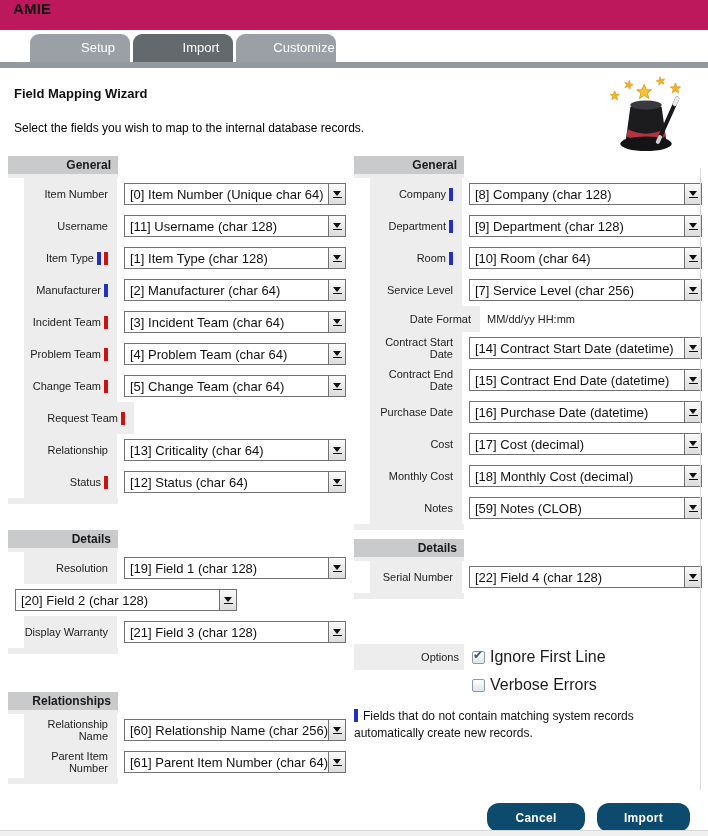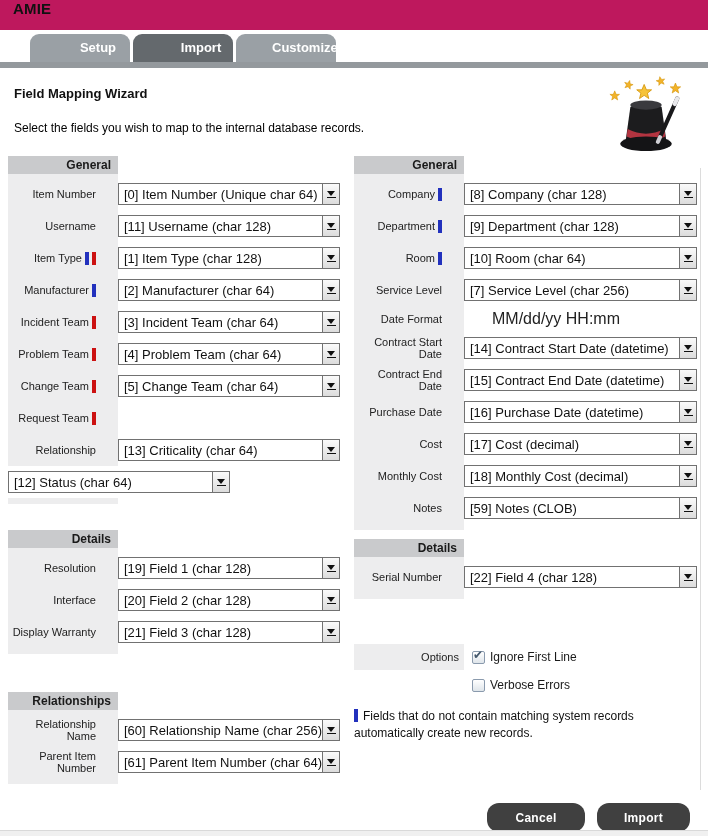--- a/index.html
+++ b/index.html
@@ -9,21 +9,21 @@
     background:#ffffff; color:#1a1a1a; position:relative; overflow:hidden;
   }
   
   .app-header { height:30px; background:#be185d; padding:0 0 0 13px; }
   .app-title { font-size:15px; font-weight:bold; color:#111; letter-spacing:.2px; }
 
   
   .tabbar { height:28px; margin-top:4px; padding-left:30px; display:flex; }
   .tab {
     width:100px; height:28px; line-height:28px; text-align:center;
-    color:#ffffff; font-size:13px; font-weight:bold;
+    color:#ffffff; font-size:13px; font-weight:normal;
     background:#9aa0a5; border-radius:9px 9px 0 0; margin-right:3px; cursor:default;padding-left:36px;
   }
   .tab.active { background:#64696d; }
   .tab-underline { height:6px; width:708px; background:#94999d; }
 
   
   .intro { position:relative; padding:18px 14px 0 14px; }
   .intro-heading { font-size:13px; font-weight:bold; color:#111; }
   .intro-desc { font-size:12px; color:#000000; margin-top:20px; }
   .wizard-art { position:absolute; top:4px; right:16px; width:92px; height:92px; }
@@ -44,76 +44,76 @@
     color:#1a1a1a; text-align:right; line-height:18px; padding-right:7px;
   }
   .section-spacer { width:110px; height:4px; background:#ededee; }
   .section-footer { width:110px; height:6px; background:#ededee; }
 
   .row { display:flex; align-items:center; height:32px; }
   .row.short { height:26px; }
   .label-cell {
     width:110px; height:100%; background:#ededee;
     display:flex; align-items:center; justify-content:flex-end;
-    padding-right:22px; font-size:11px; color:#222; text-align:right; line-height:1.1;
+    padding-right:9px; font-size:11px; color:#222; text-align:right; line-height:1.1;margin-left:16px;
   }
   .flag { display:inline-block; width:4px; height:13px; margin-left:3px; flex:none; }
   .flag.blue { background:#2231bd; }
   .flag.red  { background:#cc1111; }
 
-  .control-cell { display:flex; align-items:flex-end; }
+  .control-cell { padding-left:7px; display:flex; align-items:flex-end; }
   .combo {
     display:flex; align-items:center; height:22px; background:#ffffff;
     border:1px solid #717171; cursor:default;
   }
   .col-left .combo { width:222px; }
   .col-right .combo { width:233px; }
   .combo-text {
     flex:1; font-size:13px; color:#111; padding:0 3px 0 5px;
     white-space:nowrap; overflow:hidden;
   }
   .combo-btn {
     width:17px; height:20px; border-left:1px solid #717171;
     background:linear-gradient(#fafafa,#dcdcdc);
     display:flex; flex-direction:column; align-items:center; justify-content:center;
   }
   .combo-arrow { width:0; height:0; border-left:4px solid transparent;
     border-right:4px solid transparent; border-top:5px solid #101010; }
   .combo-arrow-line { width:9px; height:1px; background:#101010; margin-top:1px; }
 
-  .static-value { font-size:16px; color:#222;margin-left:28px; }
+  .static-value { font-size:11px; color:#222; }
 
   
   .options-block { margin-top:45px; }
   .options-labelrow { display:flex; align-items:center; height:26px; }
   .options-label {
     width:110px; height:26px; background:#ededee; font-size:11px; color:#222;
     display:flex; align-items:center; justify-content:flex-end; padding-right:5px;
   }
   .checkbox-row { display:flex; align-items:center; height:30px; padding-left:118px; }
   .options-labelrow .checkbox-row { padding-left:8px; height:26px; }
   .checkbox {
     width:13px; height:13px; border:1px solid #8a9aad; border-radius:2px;
     background:linear-gradient(#ffffff,#dfe5ea); position:relative; flex:none; cursor:default;
   }
   .checkbox .tick {
     position:absolute; left:0px; top:-4px; font-size:12px; color:#44586c; display:none;
   }
   .checkbox.checked .tick { display:block; }
-  .checkbox-label { font-size:12px; color:#1a1a1a; margin-left:5px; }
+  .checkbox-label { font-size:16px; color:#1a1a1a; margin-left:5px; }
 
   
   .note { margin-top:8px; font-size:12px; color:#111; line-height:1.45; width:350px; }
   .note-bar { display:inline-block; width:4px; height:13px; background:#2231bd;
     margin-right:5px; vertical-align:-2px; }
 
   
   .footer { position:absolute; top:803px; right:18px; display:flex; }
   .pill-btn {
-    height:29px; border:none; border-radius:12px; background:#404040;
+    height:29px; border:none; border-radius:12px; background:#0c4a6e;
     color:#ffffff; font-family:"Liberation Sans", sans-serif;
     font-size:12px; font-weight:bold; letter-spacing:.3px; cursor:pointer;
   }
   .btn-cancel { width:98px; margin-right:12px; }
   .btn-import { width:93px; }
   .bottom-strip { position:absolute; top:830px; left:0; width:708px; height:6px;
     background:#f0f0f0; border-top:1px solid #d9d9d9; }
   .right-edge { position:absolute; top:168px; left:700px; width:1px; height:622px; background:#dcdcdc; }
 </style>
 </head>
@@ -277,20 +277,24 @@
             <div class="combo">
               <span class="combo-text">[13] Criticality (char 64)</span>
               <span class="combo-btn">
                 <span class="combo-arrow"></span>
                 <span class="combo-arrow-line"></span>
               </span>
             </div>
           </div>
         </div>
         <div class="row">
+          <div class="label-cell">
+            <span>Status</span>
+            <span class="flag red"></span>
+          </div>
           <div class="control-cell">
             <div class="combo">
               <span class="combo-text">[12] Status (char 64)</span>
               <span class="combo-btn">
                 <span class="combo-arrow"></span>
                 <span class="combo-arrow-line"></span>
               </span>
             </div>
           </div>
         </div>
@@ -307,23 +311,20 @@
             <div class="combo">
               <span class="combo-text">[19] Field 1 (char 128)</span>
               <span class="combo-btn">
                 <span class="combo-arrow"></span>
                 <span class="combo-arrow-line"></span>
               </span>
             </div>
           </div>
         </div>
         <div class="row">
-          <div class="label-cell">
-            <span>Interface</span>
-          </div>
           <div class="control-cell">
             <div class="combo">
               <span class="combo-text">[20] Field 2 (char 128)</span>
               <span class="combo-btn">
                 <span class="combo-arrow"></span>
                 <span class="combo-arrow-line"></span>
               </span>
             </div>
           </div>
         </div>

